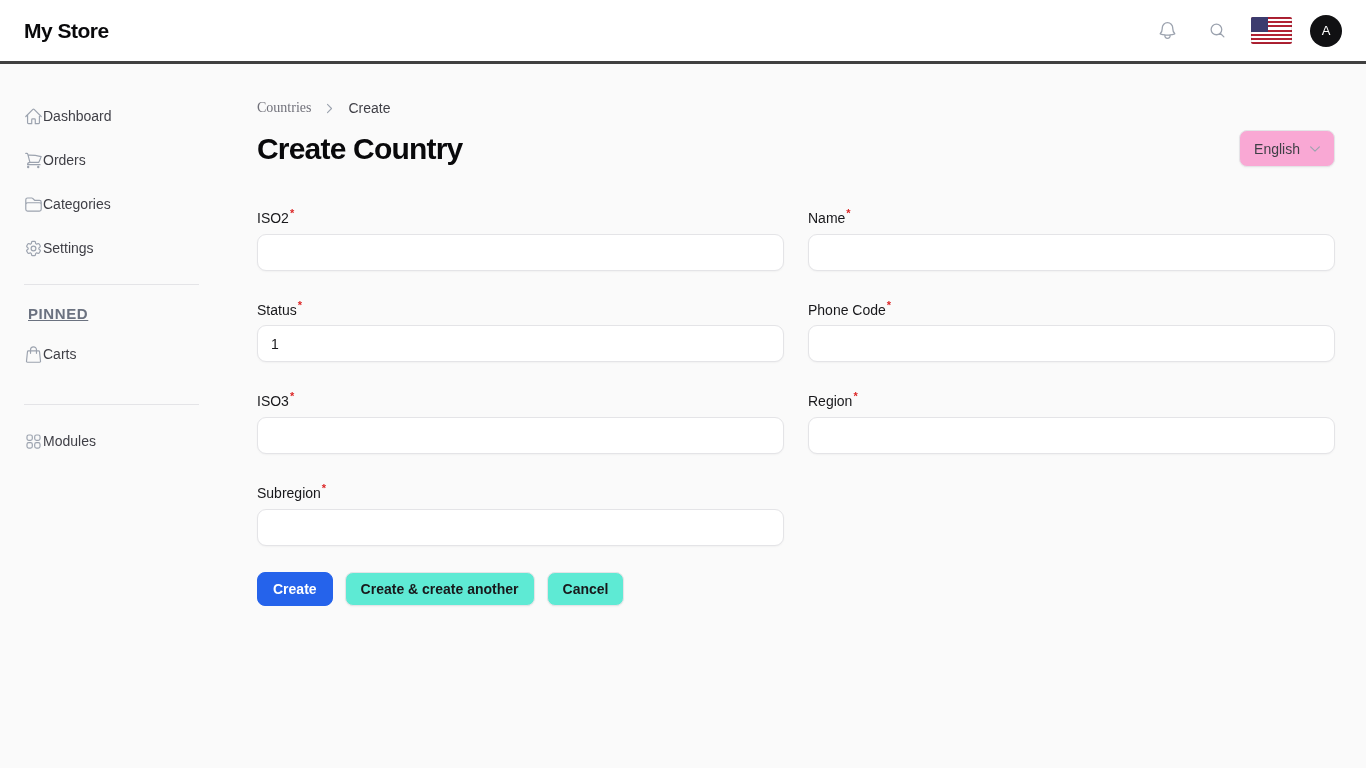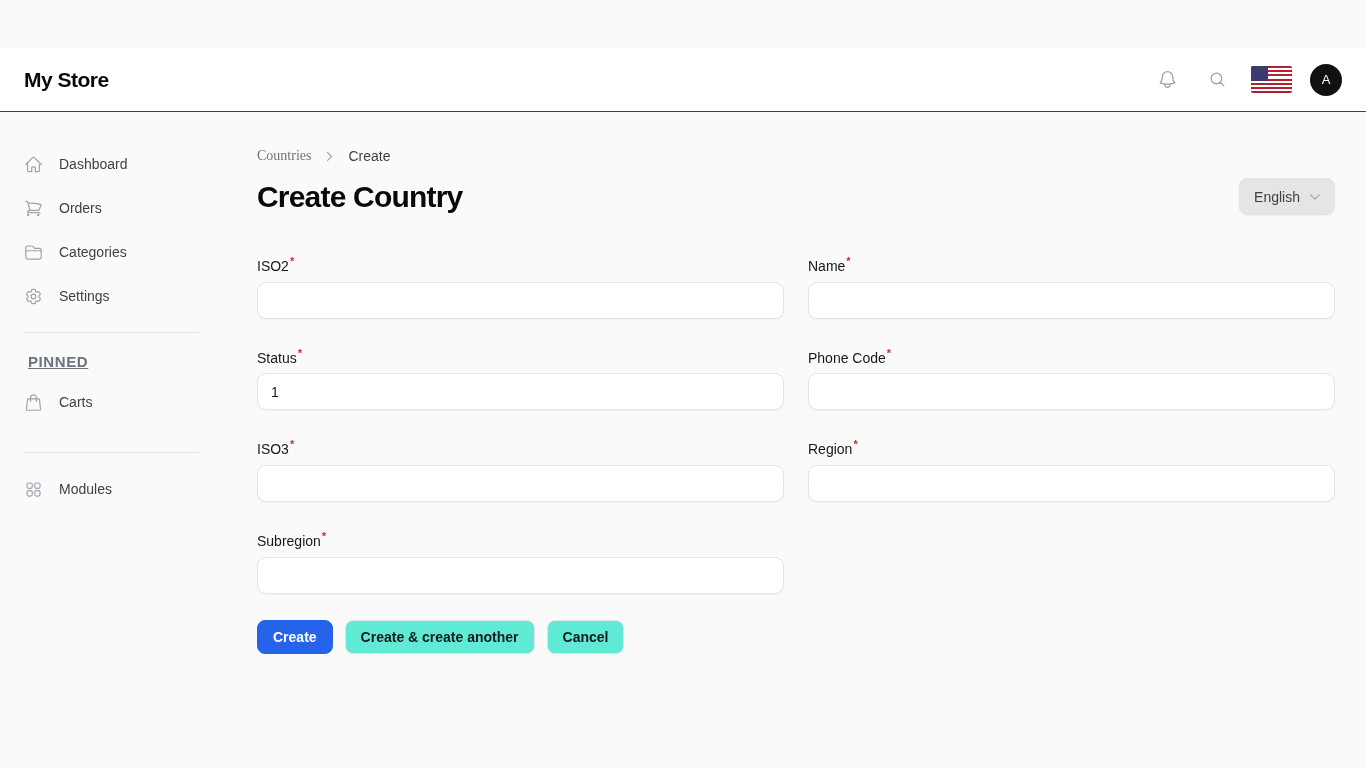--- a/index.html
+++ b/index.html
@@ -8,26 +8,25 @@
     font-family: "Liberation Sans", sans-serif;
     background: #fafafa;
     color: #18181b;
     -webkit-font-smoothing: antialiased;
   }
 
   
   .topbar {
     height: 64px;
     background: #ffffff;
-    border-bottom: 1px solid #404040;
+    border-bottom: 3px solid #404040;
     display: flex;
     align-items: center;
     justify-content: space-between;
     padding: 0 24px 0 24px;
-    margin-top: 48px;
   }
   .brand {
     font-size: 21px;
     font-weight: 800;
     letter-spacing: -0.5px;
     color: #09090b;
     cursor: pointer;
   }
   .topbar-right {
     display: flex;
@@ -81,21 +80,21 @@
 
   
   .sidebar {
     width: 225px;
     flex: 0 0 225px;
     padding: 36px 16px 24px 24px;
   }
   .nav-item {
     display: flex;
     align-items: center;
-    gap: 16px;
+    gap: 0;
     height: 32px;
     margin-bottom: 12px;
     cursor: pointer;
     border-radius: 8px;
   }
   .nav-item .nav-icon { color: #9ca3af; display: flex; }
   .nav-item .nav-label {
     font-size: 14px;
     color: #3f3f46;
     font-weight: 400;
@@ -139,21 +138,21 @@
   .page-title {
     font-size: 30px;
     font-weight: 800;
     letter-spacing: -0.8px;
     color: #09090b;
   }
   .lang-select {
     display: flex;
     align-items: center;
     gap: 8px;
-    background: #e5e5e5;
+    background: #f9a8d4;
     border: 1px solid #e4e4e7;
     border-radius: 8px;
     height: 37px;
     padding: 0 12px 0 14px;
     font-size: 14px;
     color: #3f3f46;
     cursor: pointer;
     box-shadow: 0 1px 2px rgba(0,0,0,0.04);
   }
   .lang-select .chev { color: #9ca3af; display: flex; }

